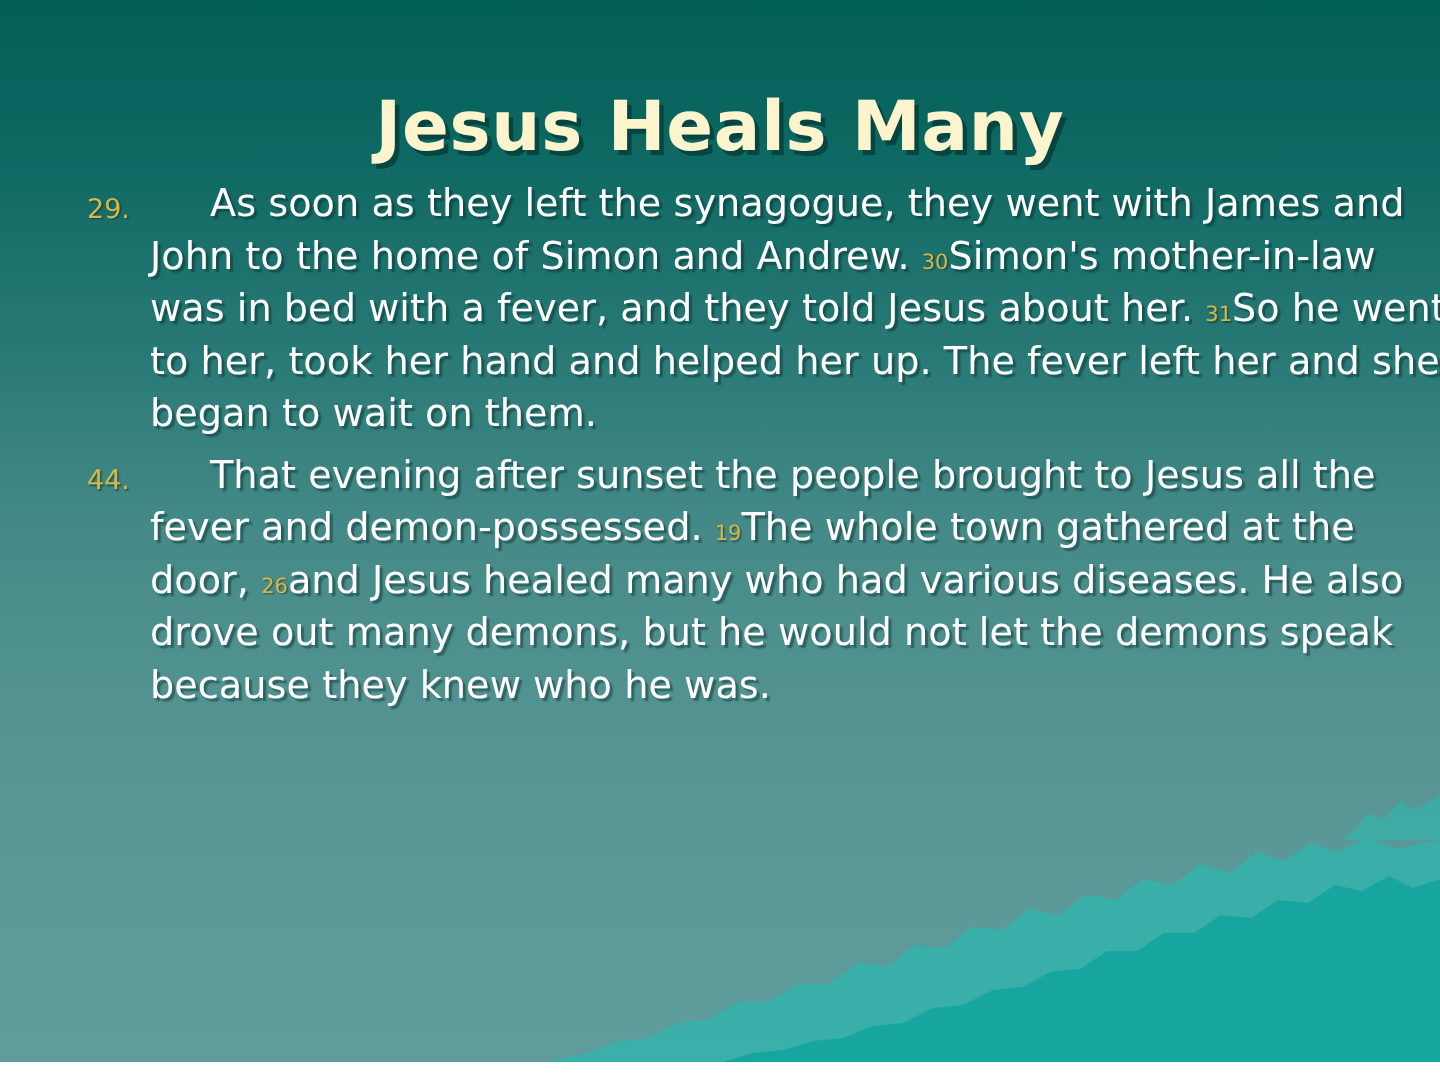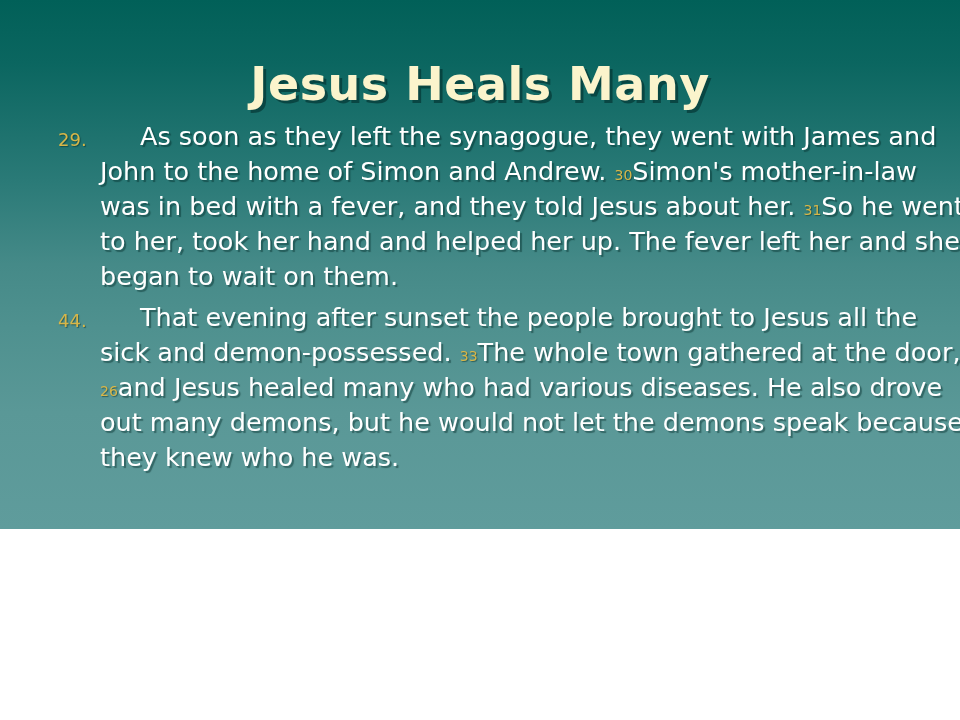--- a/index.html
+++ b/index.html
@@ -10,21 +10,21 @@
   body {
     width: 960px;
     height: 720px;
     overflow: hidden;
     font-family: "DejaVu Sans", sans-serif;
   }
 
   #slide {
     position: relative;
     width: 960px;
-    height: 529px;
+    height: 708px;
     overflow: hidden;
     background: linear-gradient(to bottom,
         #016058 0%,
         #0b6660 12%,
         #2a7a77 34%,
         #458a88 50%,
         #4f918f 62%,
         #5a9897 78%,
         #5f9c9c 100%);
   }
@@ -122,17 +122,17 @@
 
   <div id="body">
 
     <p class="para">
       <span class="marker">29.</span>
       <span class="lead"></span><span>As soon as they left the synagogue, they went with James and John to the home of Simon and Andrew. </span><span class="vnum">30</span><span>Simon's mother-in-law was in bed with a fever, and they told Jesus about her. </span><span class="vnum">31</span><span>So he went to her, took her hand and helped her up. The fever left her and she began to wait on them.</span>
     </p>
 
     <p class="para">
       <span class="marker">44.</span>
-      <span class="lead"></span><span>That evening after sunset the people brought to Jesus all the sick and demon-possessed. </span><span class="vnum">33</span><span>The whole town gathered at the door, </span><span class="vnum">26</span><span>and Jesus healed many who had various diseases. He also drove out many demons, but he would not let the demons speak because they knew who he was.</span>
+      <span class="lead"></span><span>That evening after sunset the people brought to Jesus all the fever and demon-possessed. </span><span class="vnum">19</span><span>The whole town gathered at the door, </span><span class="vnum">26</span><span>and Jesus healed many who had various diseases. He also drove out many demons, but he would not let the demons speak because they knew who he was.</span>
     </p>
 
   </div>
 </div>
 
 </body></html>

